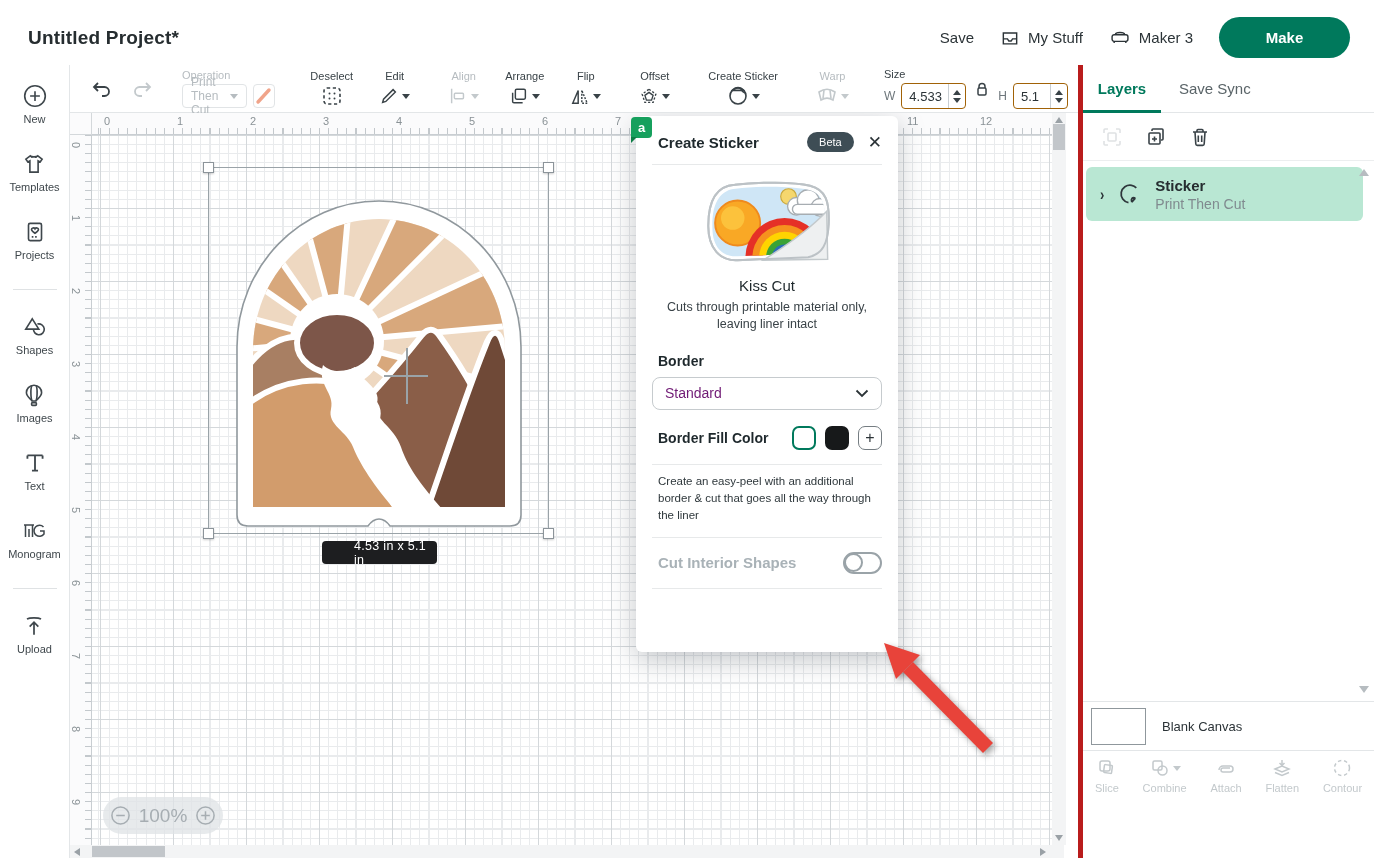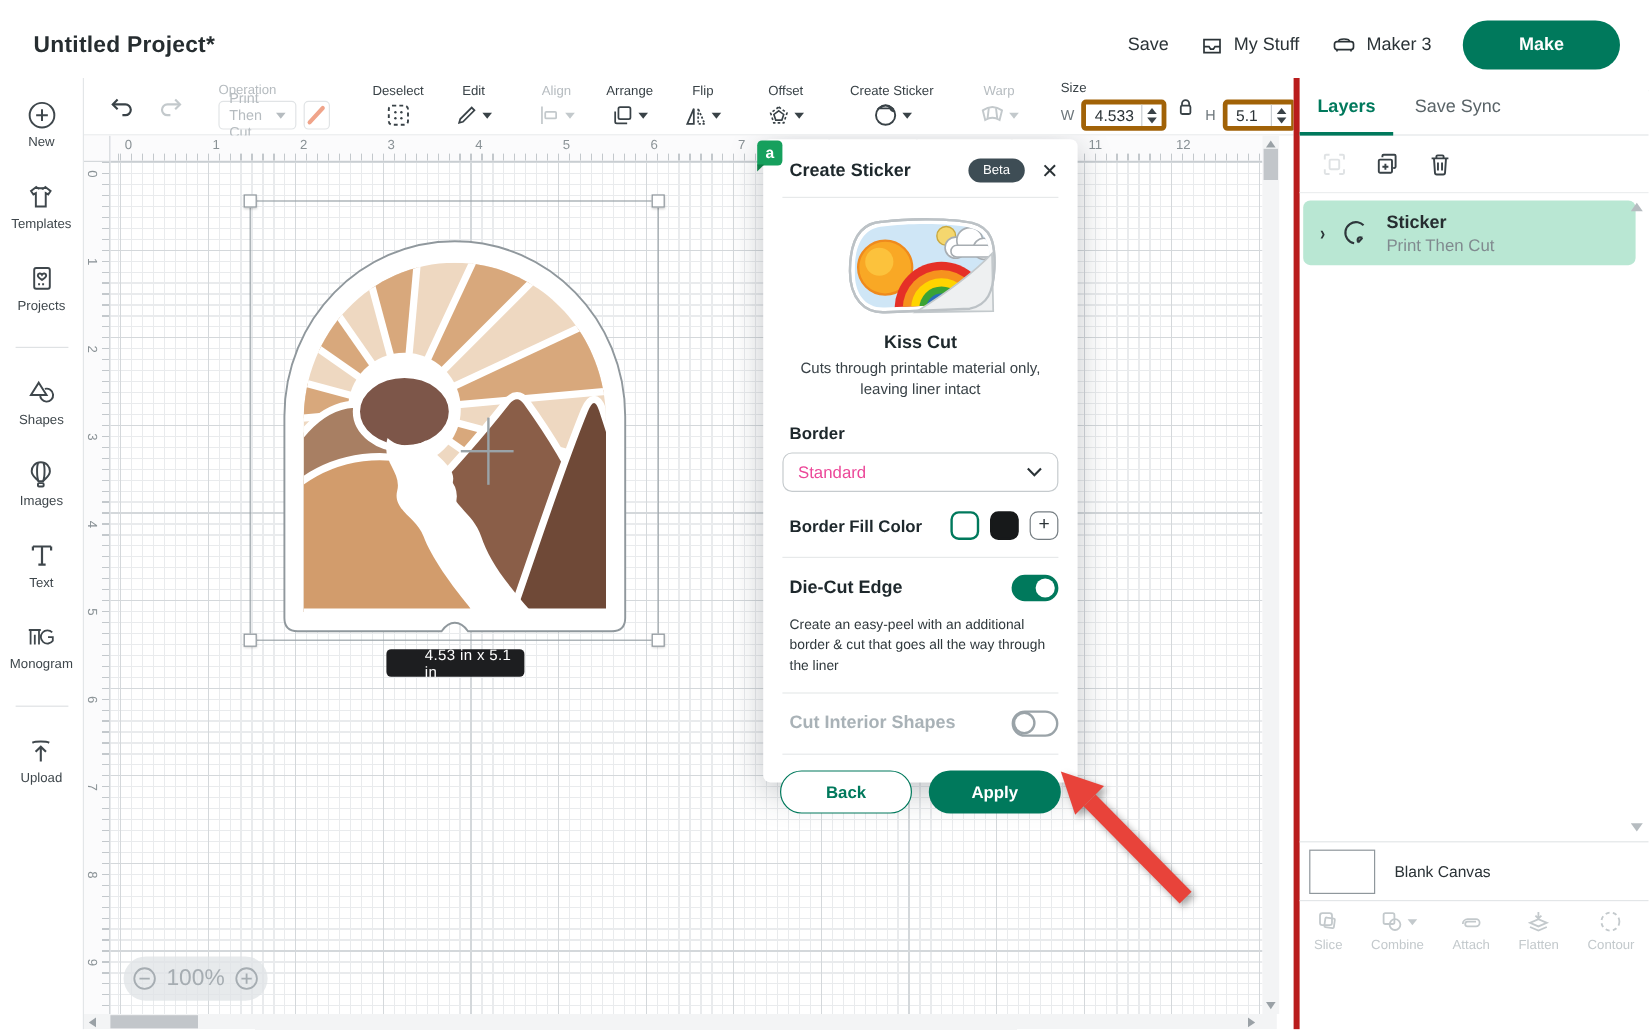--- a/index.html
+++ b/index.html
@@ -33,21 +33,21 @@
   .tb-divider{width:1px;height:38px;background:#e3e6e8;margin:0 6px;}
   .op-group{display:flex;flex-direction:column;margin-right:22px;}
   .op-label{font-size:11px;color:#b6bcc0;margin-bottom:3px;}
   .op-row{display:flex;gap:6px;align-items:center;}
   .op-select{border:1px solid #e1e4e6;border-radius:4px;height:24px;display:flex;align-items:center;gap:6px;padding:0 8px;font-size:12px;color:#b6bcc0;}
   .op-swatch{border:1px solid #e1e4e6;border-radius:4px;height:24px;width:28px;display:flex;align-items:center;justify-content:center;}
   .size-group{display:flex;flex-direction:column;margin:0 10px;}
   .size-label{font-size:11px;color:#394247;margin-bottom:3px;}
   .size-row{display:flex;align-items:center;gap:6px;}
   .dim-lab{font-size:12px;color:#6d767b;}
-  .spin-box{display:flex;border:4px solid #a16207;border-radius:4px;height:26px;align-items:center;overflow:hidden;}
+  .spin-box{display:flex;border:1px solid #a16207;border-radius:4px;height:26px;align-items:center;overflow:hidden;}
   .spin-box input{border:none;outline:none;width:46px;font-size:13px;padding-left:7px;color:#2b3337;font-family:"Liberation Sans",sans-serif;}
   .spin-box.narrow input{width:36px;}
   .spinners{display:flex;flex-direction:column;border-left:1px solid #c9ced2;height:100%;justify-content:center;padding:0 4px;gap:3px;cursor:pointer;}
   .sp-up{width:0;height:0;border-left:4px solid transparent;border-right:4px solid transparent;border-bottom:5px solid #394247;}
   .sp-dn{width:0;height:0;border-left:4px solid transparent;border-right:4px solid transparent;border-top:5px solid #394247;}
   .lockwrap{display:flex;flex-direction:column;align-items:center;margin:0 2px;position:relative;top:-7px;}
   .more-item{display:flex;align-items:center;gap:6px;font-size:14px;color:#2b3337;margin-left:18px;cursor:pointer;}
 
   
   .canvas-region{position:absolute;left:70px;top:113px;width:1008px;height:745px;background:#fff;overflow:hidden;}
@@ -90,25 +90,25 @@
   .zoom-val{font-size:19px;color:#a6adb2;}
 
   
   .dialog{position:absolute;left:566px;top:3px;width:262px;height:536px;background:#fff;border-radius:6px;box-shadow:0 8px 28px rgba(40,50,60,.28);font-size:13px;}
   .dlg-head{display:flex;align-items:center;padding:16px 16px 12px 22px;}
   .dlg-title{font-size:15px;font-weight:700;color:#1e282c;flex:0 0 auto;}
   .beta-pill{margin-left:auto;background:#3e4d55;color:#fff;font-size:11px;border-radius:11px;padding:4px 12px;}
   .dlg-close{margin-left:14px;cursor:pointer;font-size:17px;color:#2b3337;line-height:1;}
   .dlg-divider{border-top:1px solid #e7e9ea;margin:0 16px;}
   .kiss-wrap{display:flex;flex-direction:column;align-items:center;padding-top:12px;}
-  .kiss-title{font-size:15px;font-weight:700;color:#1e282c;margin-top:8px;}
+  .kiss-title{font-size:15px;font-weight:400;color:#1e282c;margin-top:8px;}
   .kiss-desc{font-size:12.5px;color:#394247;text-align:center;width:210px;line-height:1.35;margin-top:5px;}
   .dlg-section{padding:12px 16px 0 16px;}
   .sec-label{font-size:14px;font-weight:700;color:#1e282c;margin:8px 0 8px 6px;}
-  .select-box{border:1px solid #c6cbce;border-radius:8px;height:33px;display:flex;align-items:center;padding:0 12px;font-size:14px;color:#ec4899;cursor:pointer;}
+  .select-box{border:1px solid #c6cbce;border-radius:8px;height:33px;display:flex;align-items:center;padding:0 12px;font-size:14px;color:#701a75;cursor:pointer;}
   .select-box .chev{margin-left:auto;}
   .fill-row{display:flex;align-items:center;padding:16px 16px 14px 22px;}
   .fill-label{font-size:14px;font-weight:700;color:#1e282c;}
   .swatches{margin-left:auto;display:flex;gap:9px;align-items:center;}
   .swatch{width:24px;height:24px;border-radius:7px;cursor:pointer;}
   .swatch.white{background:#fff;border:2px solid #00795c;}
   .swatch.black{background:#17191a;border:2px solid #17191a;}
   .swatch.add{background:#fff;border:1.5px solid #757d82;display:flex;align-items:center;justify-content:center;font-size:16px;color:#2b3337;}
   .toggle-row{display:flex;align-items:center;padding:14px 16px 4px 22px;}
   .toggle-label{font-size:15px;font-weight:700;color:#1e282c;}
@@ -606,43 +606,33 @@
         <span class="fill-label">Border Fill Color</span>
         <div class="swatches">
           <div class="swatch white"></div>
           <div class="swatch black"></div>
           <div class="swatch add">+</div>
         </div>
       </div>
 
       <div class="dlg-divider"></div>
 
-      <div class="toggle-row">
-        <span class="toggle-label">Die-Cut Edge</span>
-        <div class="toggle on">
-            <div class="knob"></div>
-          </div>
-      </div>
       <div class="die-desc">Create an easy-peel with an additional border &amp; cut that goes all the way through the liner</div>
 
       <div class="dlg-divider"></div>
 
       <div class="toggle-row" style="padding-bottom:14px;">
         <span class="toggle-label off">Cut Interior Shapes</span>
         <div class="toggle off">
             <div class="knob"></div>
           </div>
       </div>
 
       <div class="dlg-divider"></div>
 
-      <div class="btn-row">
-        <button class="back-btn">Back</button>
-        <button class="apply-btn">Apply</button>
-      </div>
     </div>
 
     <svg class="arrow-svg" width="210" height="250" viewBox="0 0 210 250">
       <path d="M118 125 L38 44" stroke="#e8433a" stroke-width="14" stroke-linecap="butt"></path>
       <polygon points="14,20 50,32 26,56" fill="#e8433a"></polygon>
     </svg>
 
     <div class="v-scroll">
       <span class="scroll-arrow sa-up"></span>
       <div class="thumb"></div>

